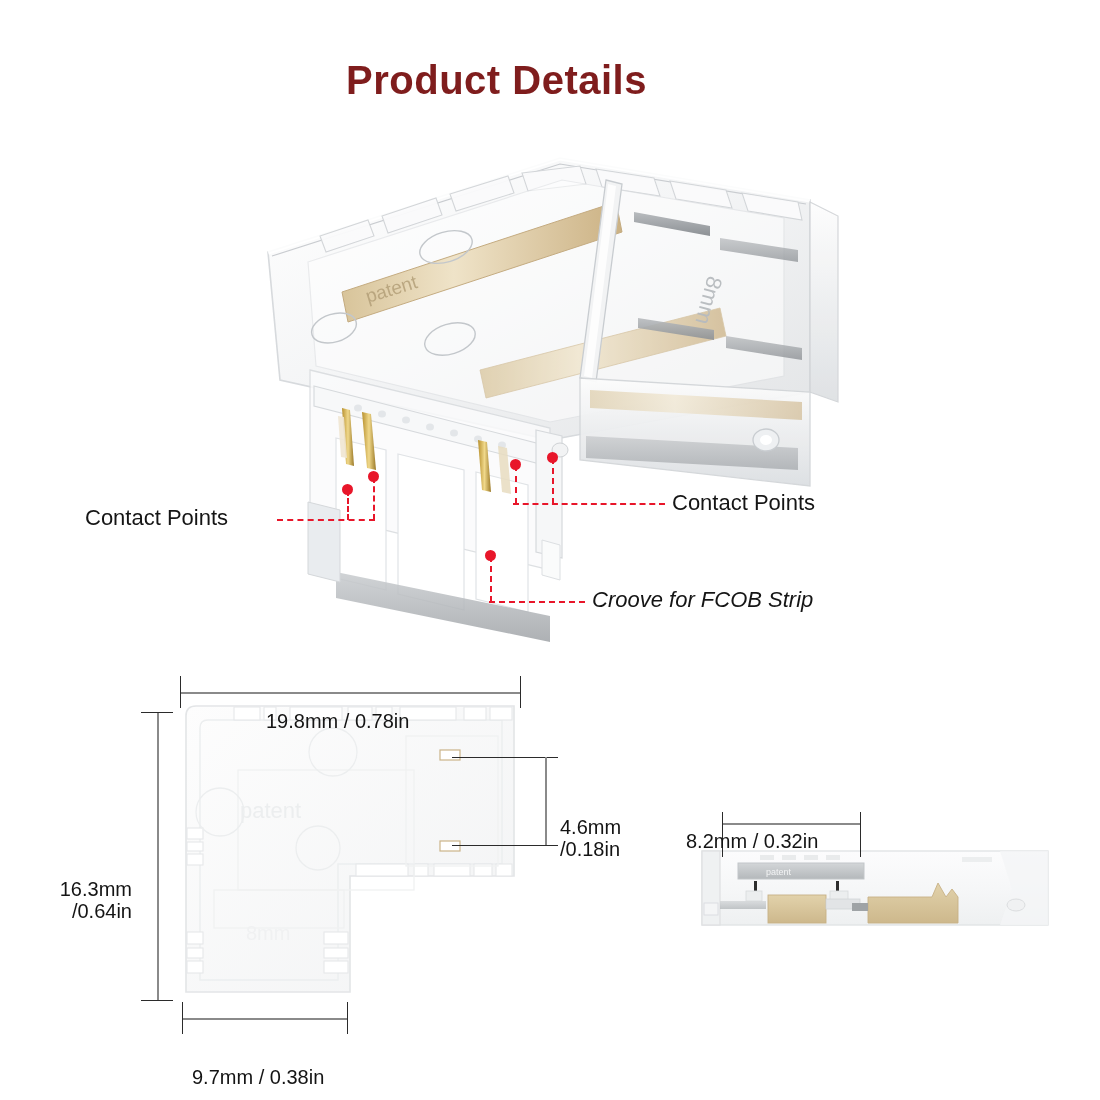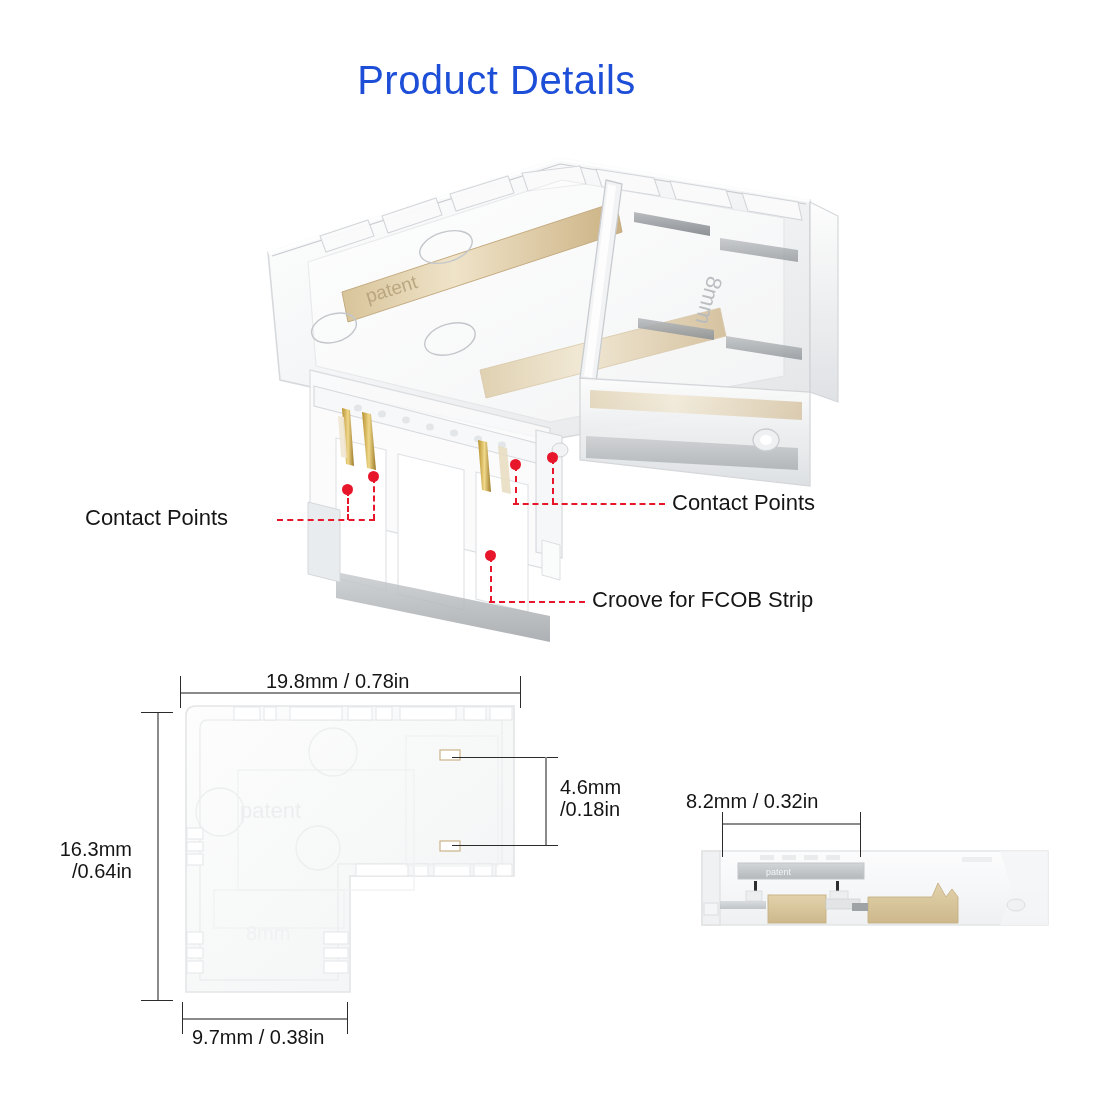--- a/index.html
+++ b/index.html
@@ -19,22 +19,22 @@
   }
 
   
   .page-title {
     position: absolute;
     left: 0;
     top: 58px;
     width: 993px;
     text-align: center;
     font-size: 40px;
-    font-weight: normal;
-    color: #1d4ed8;
+    font-weight: bold;
+    color: #7f1d1d;
     letter-spacing: 0.5px;
   }
 
   
   .layer { position: absolute; }
 
   
   .callout-label {
     position: absolute;
     font-size: 22px;
@@ -82,20 +82,21 @@
     position: absolute;
     height: 0;
     border-top: 1.6px solid #2b2b2b;
   }
   .dim-text {
     position: absolute;
     font-size: 20px;
     color: #141414;
     white-space: nowrap;
     line-height: 1.14;
+    margin-top: 40px;
   }
   .dim-text.two-line { line-height: 1.12; }
 
   
   #hero { left: 250px; top: 140px; width: 600px; height: 500px; }
 
   
   #ldraw { left: 178px; top: 700px; width: 350px; height: 300px; }
 
   
@@ -249,21 +250,21 @@
   <div class="dot" style="left:342px; top:484px;"></div>
   <div class="dot" style="left:368px; top:471px;"></div>
 
   <div class="callout-label" style="left:672px; top:490px;">Contact Points</div>
   <div class="lead-h" style="left:513px; top:503px; width:152px;"></div>
   <div class="lead-v" style="left:515px; top:465px; height:39px;"></div>
   <div class="lead-v" style="left:552px; top:458px; height:46px;"></div>
   <div class="dot" style="left:510px; top:459px;"></div>
   <div class="dot" style="left:547px; top:452px;"></div>
 
-  <div class="callout-label" style="left:592px; top:587px;">Croove for FCOB Strip</div>
+  <div class="callout-label" style="left:592px; top:587px;font-style:italic;">Croove for FCOB Strip</div>
   <div class="lead-h" style="left:489px; top:601px; width:96px;"></div>
   <div class="lead-v" style="left:490px; top:556px; height:46px;"></div>
   <div class="dot" style="left:485px; top:550px;"></div>
 
   <div id="ldraw" class="layer">
     <svg width="350" height="300" viewBox="0 0 350 300">
       <defs>
         <linearGradient id="bodyfill" x1="0" y1="0" x2="1" y2="1">
           <stop offset="0%" stop-color="#fdfdfd"></stop>
           <stop offset="100%" stop-color="#f2f3f4"></stop>

